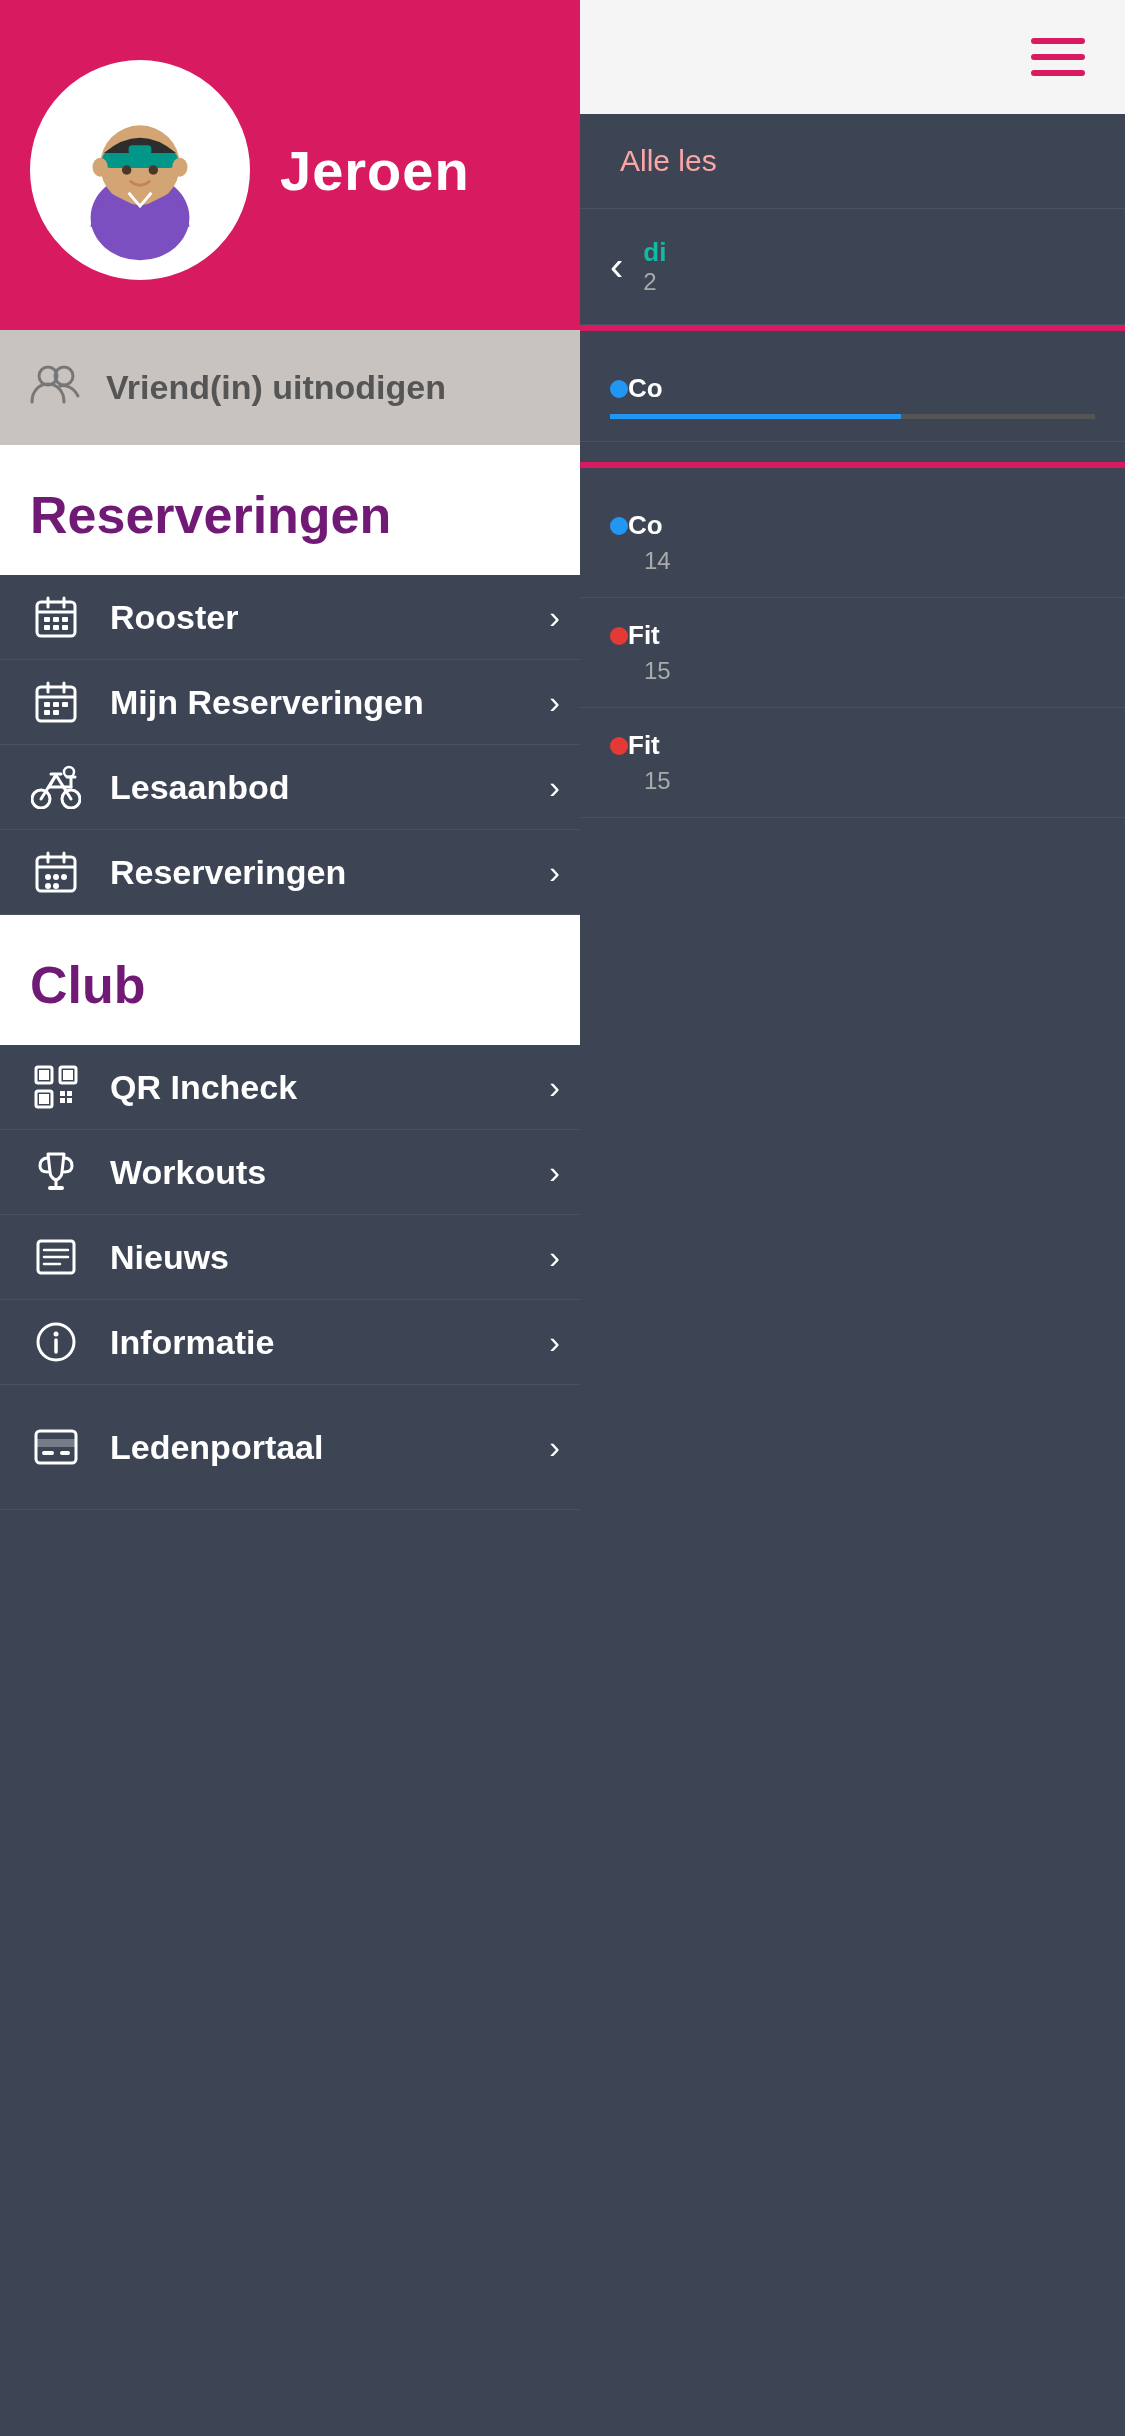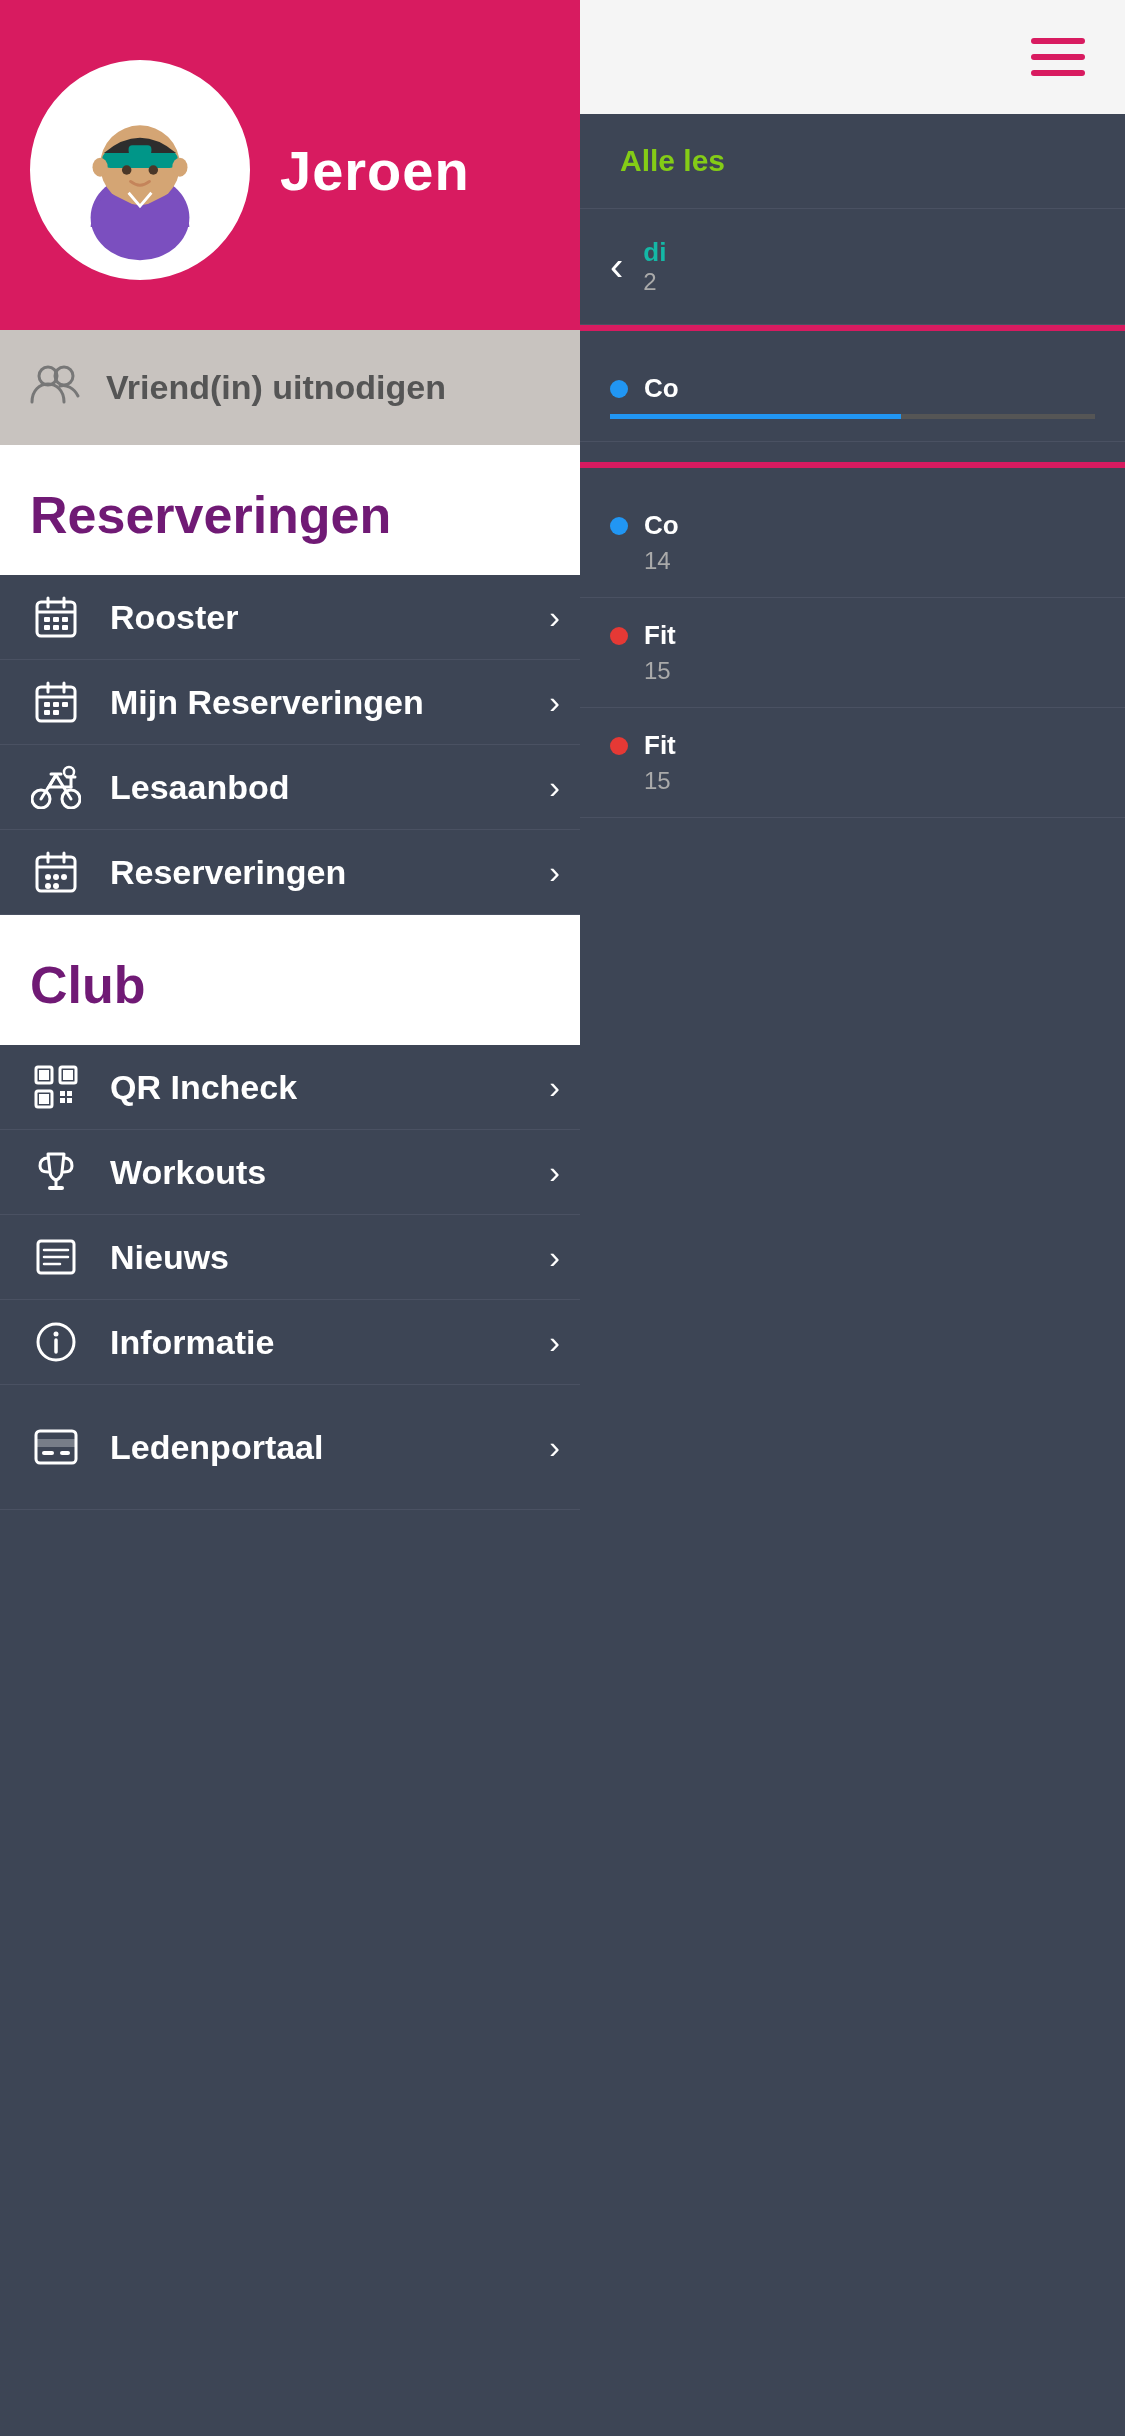--- a/index.html
+++ b/index.html
@@ -162,23 +162,23 @@
     }
 
     
     .alle-les-bar {
       background: #3d4555;
       padding: 30px 40px;
       border-bottom: 1px solid #4a5162;
     }
 
     .alle-les-text {
-      color: #84cc16;
+      color: #fca5a5;
       font-size: 30px;
-      font-weight: 700;
+      font-weight: 400;
       text-align: right;
     }
 
     
     .date-nav {
       background: #3d4555;
       padding: 28px 30px;
       display: flex;
       align-items: center;
       gap: 20px;
@@ -222,21 +222,20 @@
     }
 
     .schedule-item {
       padding: 22px 30px;
       border-bottom: 1px solid #4a5162;
     }
 
     .schedule-item-top {
       display: flex;
       align-items: center;
-      gap: 16px;
       margin-bottom: 6px;
     }
 
     .dot {
       width: 18px;
       height: 18px;
       border-radius: 50%;
       flex-shrink: 0;
     }
 

